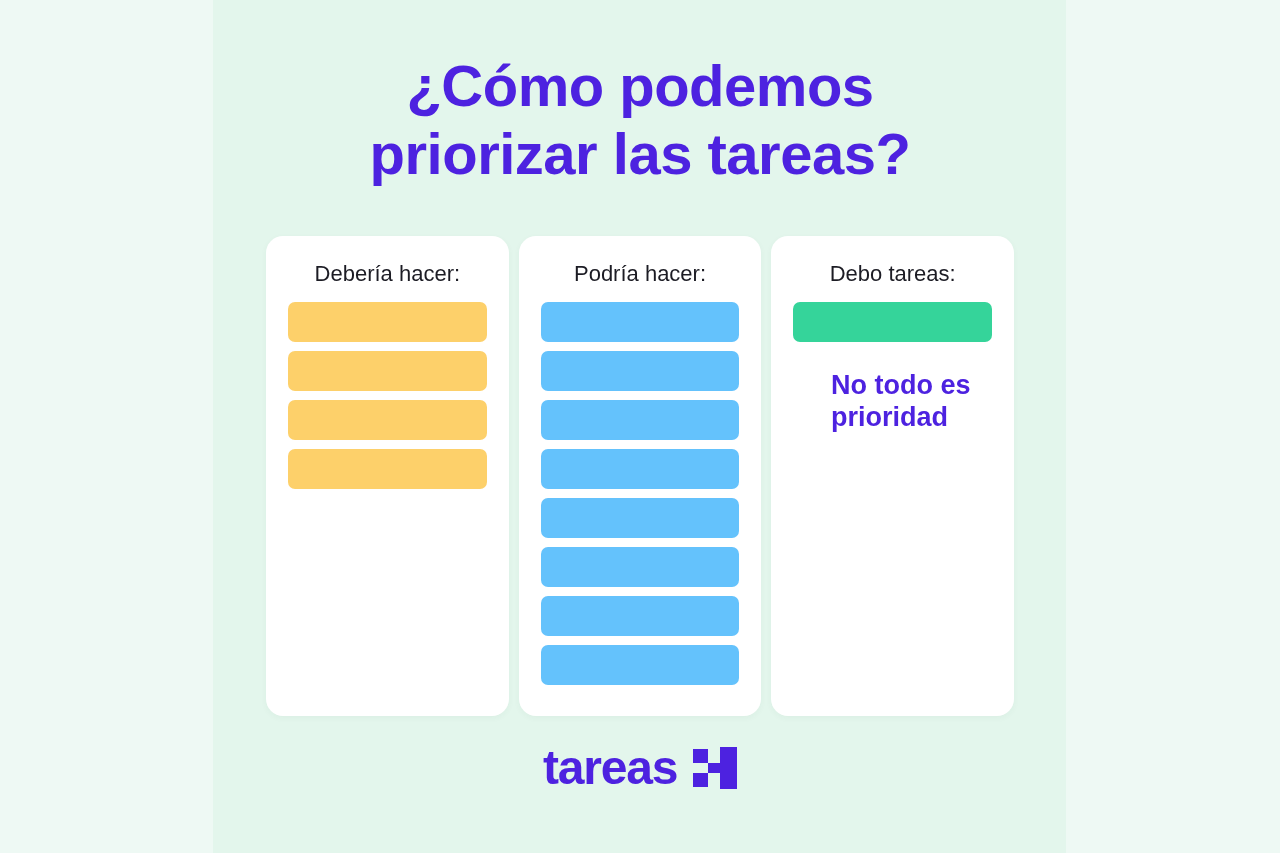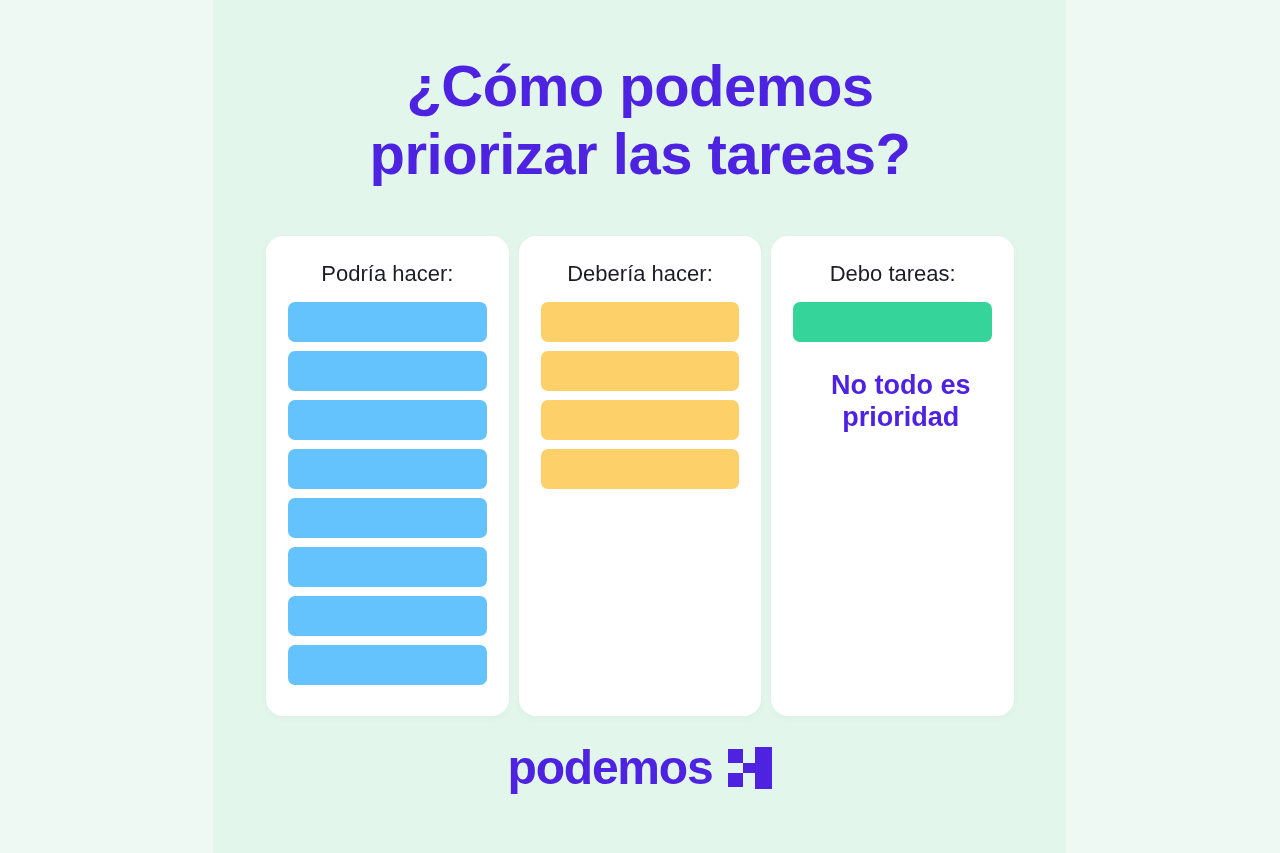--- a/index.html
+++ b/index.html
@@ -99,21 +99,20 @@
     height: 40px;
     border-radius: 7px;
   }
 
   .column-note {
     margin-top: 28px;
     color: #4d22e0;
     font-size: 27px;
     font-weight: 700;
     line-height: 1.17;
-    text-align: center;
     white-space: pre-line;
     margin-left: 16px;
   }
 
   
   #logo {
     position: absolute;
     left: 0;
     top: 744px;
     width: 1280px;
@@ -142,53 +141,53 @@
 
   <div id="center-band"></div>
 
   <div id="content">
 
     <div id="title">¿Cómo podemos
 priorizar las tareas?</div>
 
     <div id="board">
         <div class="column-card">
+          <div class="column-title">Debería hacer:</div>
+          <div class="task-list">
+            <div class="task-bar" style="background: rgb(253, 208, 106);"></div>
+            <div class="task-bar" style="background: rgb(253, 208, 106);"></div>
+            <div class="task-bar" style="background: rgb(253, 208, 106);"></div>
+            <div class="task-bar" style="background: rgb(253, 208, 106);"></div>
+          </div>
+        </div>
+        <div class="column-card">
           <div class="column-title">Podría hacer:</div>
           <div class="task-list">
             <div class="task-bar" style="background: rgb(100, 194, 252);"></div>
             <div class="task-bar" style="background: rgb(100, 194, 252);"></div>
             <div class="task-bar" style="background: rgb(100, 194, 252);"></div>
             <div class="task-bar" style="background: rgb(100, 194, 252);"></div>
             <div class="task-bar" style="background: rgb(100, 194, 252);"></div>
             <div class="task-bar" style="background: rgb(100, 194, 252);"></div>
             <div class="task-bar" style="background: rgb(100, 194, 252);"></div>
             <div class="task-bar" style="background: rgb(100, 194, 252);"></div>
           </div>
         </div>
         <div class="column-card">
-          <div class="column-title">Debería hacer:</div>
-          <div class="task-list">
-            <div class="task-bar" style="background: rgb(253, 208, 106);"></div>
-            <div class="task-bar" style="background: rgb(253, 208, 106);"></div>
-            <div class="task-bar" style="background: rgb(253, 208, 106);"></div>
-            <div class="task-bar" style="background: rgb(253, 208, 106);"></div>
-          </div>
-        </div>
-        <div class="column-card">
           <div class="column-title">Debo tareas:</div>
           <div class="task-list">
             <div class="task-bar" style="background: rgb(53, 212, 154);"></div>
           </div>
           <div class="column-note">No todo es
 prioridad</div>
         </div>
       </div>
 
     <div id="logo">
-      <span id="logo-wordmark">podemos</span>
+      <span id="logo-wordmark">tareas</span>
       <svg id="logo-mark" width="44" height="42" viewBox="0 0 44 42" aria-hidden="true">
         <rect x="0" y="2" width="15" height="14" rx="0" fill="#4d22e0"></rect>
         <rect x="0" y="26" width="15" height="14" rx="0" fill="#4d22e0"></rect>
         <rect x="15" y="16" width="12" height="10" rx="0" fill="#4d22e0"></rect>
         <rect x="27" y="0" width="17" height="42" rx="0" fill="#4d22e0"></rect>
       </svg>
     </div>
 
   </div>
 </div>

